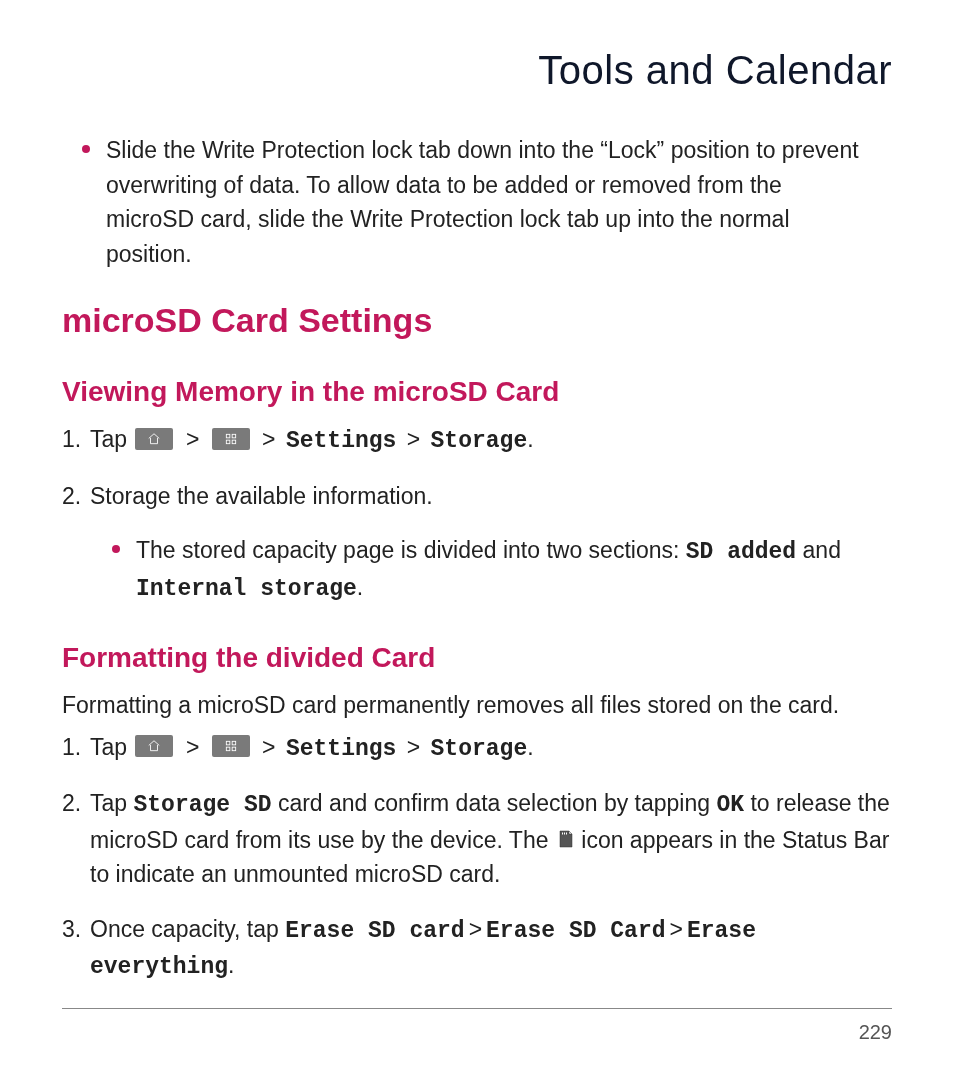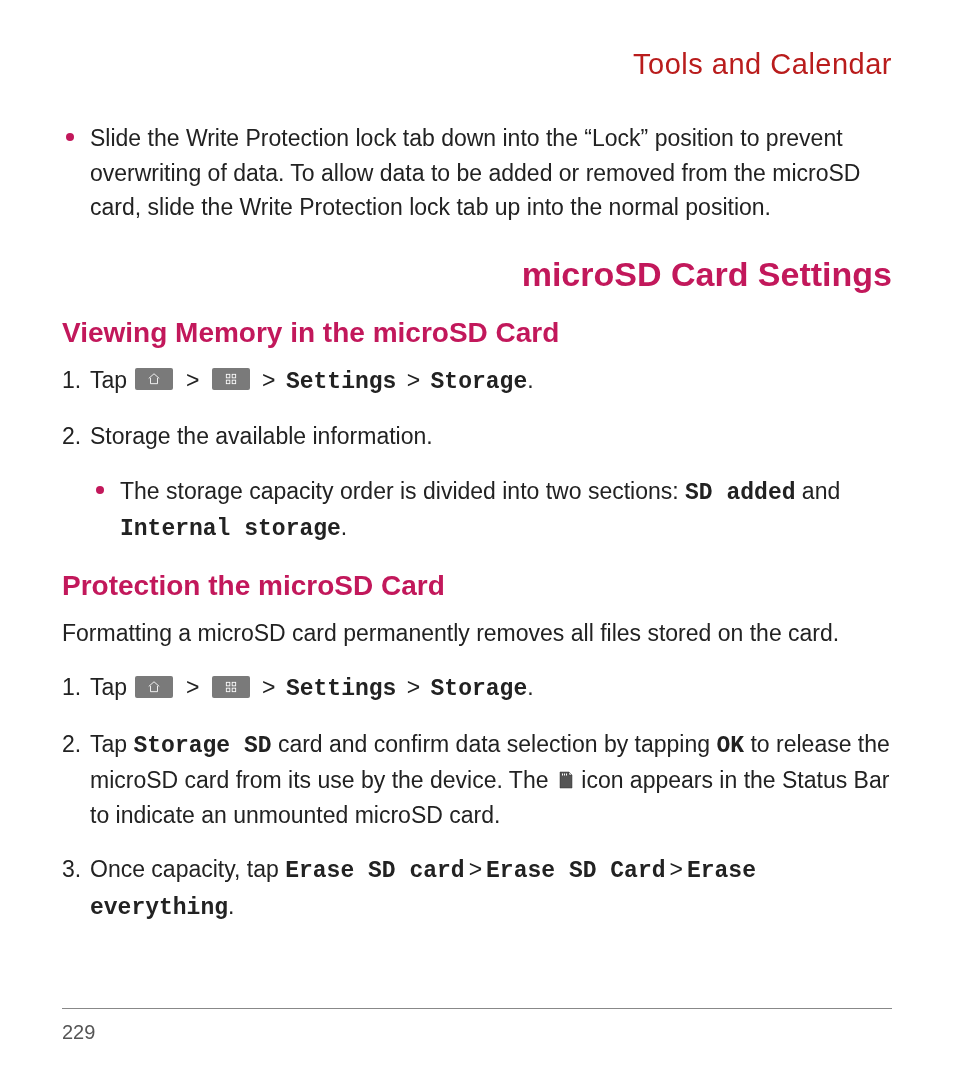--- a/index.html
+++ b/index.html
@@ -13,35 +13,35 @@
   }
   .page {
     position: relative;
     box-sizing: border-box;
     width: 954px;
     height: 1074px;
     padding: 48px 62px 40px 62px;
   }
   .chapter-title {
     text-align: right;
-    color: #b91c1c;
-    font-size: 29px;
+    color: #0f172a;
+    font-size: 40px;
     font-weight: 400;
     letter-spacing: 0.5px;
     margin-bottom: 40px;
   }
   .body-text {
     font-size: 23px;
     line-height: 1.5;
     color: #222;
   }
   ul.bulleted, ul.sub-bulleted {
     list-style: none;
     padding: 0;
-    margin: 0;
+    margin: 16px;
   }
   ul.bulleted > li {
     position: relative;
     padding-left: 28px;
     margin-bottom: 28px;
   }
   ul.bulleted > li::before {
     content: "";
     position: absolute;
     left: 4px;
@@ -64,27 +64,26 @@
     width: 8px;
     height: 8px;
     background: #c2185b;
     border-radius: 50%;
   }
   h1.section {
     color: #c2185b;
     font-size: 34px;
     font-weight: 600;
     margin: 30px 0 20px 0;
-    text-align: right;
   }
   h2.subsection {
     color: #c2185b;
     font-size: 28px;
     font-weight: 600;
-    margin: 23px 0 14px 0;
+    margin: 36px 0 14px 0;
   }
   ol.steps {
     list-style: none;
     padding: 0;
     margin: 0 0 20px 0;
     counter-reset: step;
   }
   ol.steps > li {
     counter-increment: step;
     position: relative;
@@ -136,21 +135,21 @@
   .sep { margin: 0 4px; }
   .footer {
     position: absolute;
     right: 62px;
     bottom: 30px;
     font-size: 20px;
     color: #555;
     border-top: 0.5px solid #888;
     padding-top: 12px;
     width: 830px;
-    text-align: left;
+    text-align: right;
   }
 </style>
 </head>
 <body>
 
 <div class="page">
 
   <div class="chapter-title">Tools and Calendar</div>
 
   <ul class="bulleted body-text">
@@ -181,27 +180,27 @@
       <span class="sep">&gt;</span>
       <span class="bold">Settings</span>
       <span class="sep">&gt;</span>
       <span class="bold">Storage</span><span>.</span>
     </li>
     <li>Storage the available information.</li>
   </ol>
 
   <ul class="sub-bulleted body-text">
     <li>
-      <span>The storage capacity order is divided into two sections: </span><span class="bold">SD added</span><span> and </span><span class="bold">Internal storage</span><span>.</span>
+      <span>The stored capacity page is divided into two sections: </span><span class="bold">SD added</span><span> and </span><span class="bold">Internal storage</span><span>.</span>
     </li>
   </ul>
 
-  <h2 class="subsection">Protection the microSD Card</h2>
-
-  <div class="body-text" style="margin-bottom:20px">Formatting a microSD card permanently removes all files stored on the card.</div>
+  <h2 class="subsection">Formatting the divided Card</h2>
+
+  <div class="body-text" style="margin-bottom:7px">Formatting a microSD card permanently removes all files stored on the card.</div>
 
   <ol class="steps body-text">
     <li>
       <span>Tap </span>
       <span class="icon-box">
         <svg viewBox="0 0 24 24">
             <path d="M3 11 L12 3 L21 11 M6 10 V20 H18 V10"></path>
           </svg>
       </span>
       <span class="sep">&gt;</span>

